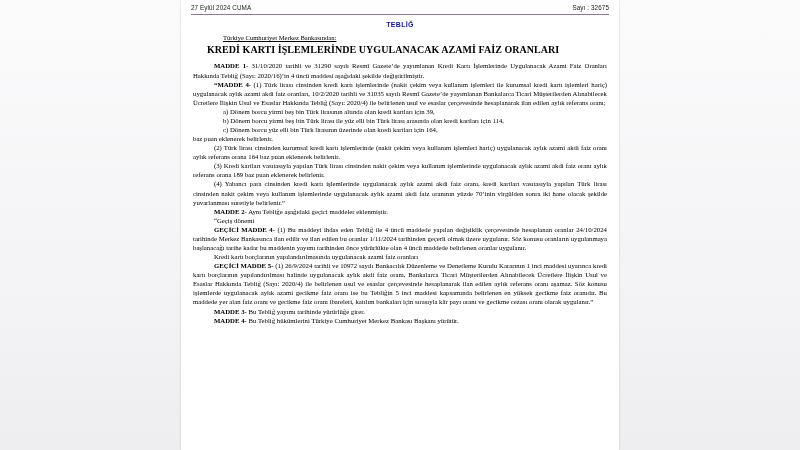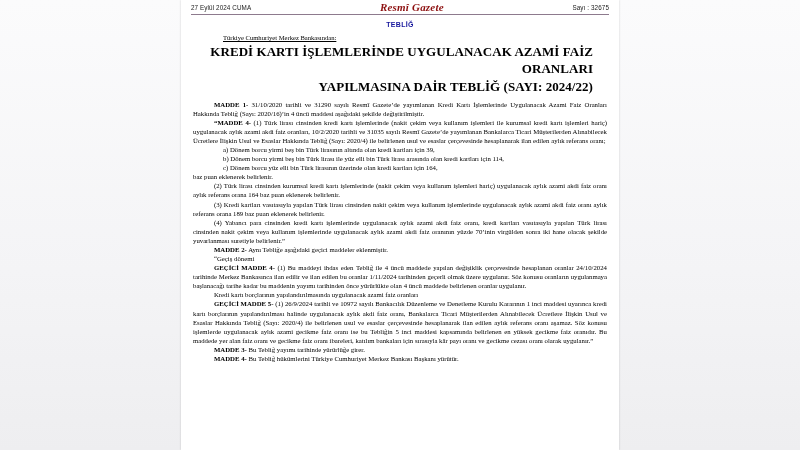--- a/index.html
+++ b/index.html
@@ -82,23 +82,23 @@
     margin-bottom: 6px;
   }
   .issuer {
     margin-left: 30px;
     font-size: 6.6px;
     text-decoration: underline;
     margin-bottom: 1px;
     line-height: 1.25;
   }
   .doc-title {
-    text-align: right;
+    text-align: left;
     font-weight: bold;
-    font-size: 13px;
+    font-size: 10px;
     line-height: 1.32;
     letter-spacing: 0.05px;
     margin: 0 14px 5px 14px;
   }
   p.body {
     margin: 0 0 0 0;
     font-size: 6.75px;
     line-height: 1.345;
     text-align: justify;
     text-justify: inter-word;
@@ -122,34 +122,32 @@
   .b { font-weight: bold; }
 </style>
 </head>
 <body>
 
 <div class="page">
   <div class="sheet">
 
     <div class="masthead">
       <div class="masthead-date">27 Eylül 2024 CUMA</div>
-      <div class="masthead-title">Resmî Gazete</div>
       <div class="masthead-issue">Sayı : 32675</div>
     </div>
     <div class="rule"></div>
 
     <div class="content">
 
       <div class="section-heading">TEBLİĞ</div>
 
       <div class="issuer">Türkiye Cumhuriyet Merkez Bankasından:</div>
 
       <div class="doc-title">
         <div>KREDİ KARTI İŞLEMLERİNDE UYGULANACAK AZAMİ FAİZ ORANLARI</div>
-        <div>YAPILMASINA DAİR TEBLİĞ (SAYI: 2024/22)</div>
       </div>
 
       <p class="body"><span class="b">MADDE 1-</span><span> 31/10/2020 tarihli ve 31290 sayılı Resmî Gazete’de yayımlanan Kredi Kartı İşlemlerinde Uygulanacak Azami Faiz Oranları Hakkında Tebliğ (Sayı: 2020/16)’in 4 üncü maddesi aşağıdaki şekilde değiştirilmiştir.</span></p>
 
       <p class="body"><span class="b">“MADDE 4-</span><span> (1) Türk lirası cinsinden kredi kartı işlemlerinde (nakit çekim veya kullanım işlemleri ile kurumsal kredi kartı işlemleri hariç) uygulanacak aylık azami akdi faiz oranları, 10/2/2020 tarihli ve 31035 sayılı Resmî Gazete’de yayımlanan Bankalarca Ticari Müşterilerden Alınabilecek Ücretlere İlişkin Usul ve Esaslar Hakkında Tebliğ (Sayı: 2020/4) ile belirlenen usul ve esaslar çerçevesinde hesaplanarak ilan edilen aylık referans oranı;</span></p>
 
       <p class="lettered">a) Dönem borcu yirmi beş bin Türk lirasının altında olan kredi kartları için 39,</p>
       <p class="lettered">b) Dönem borcu yirmi beş bin Türk lirası ile yüz elli bin Türk lirası arasında olan kredi kartları için 114,</p>
       <p class="lettered">c) Dönem borcu yüz elli bin Türk lirasının üzerinde olan kredi kartları için 164,</p>
       <p class="body noindent">baz puan eklenerek belirlenir.</p>

